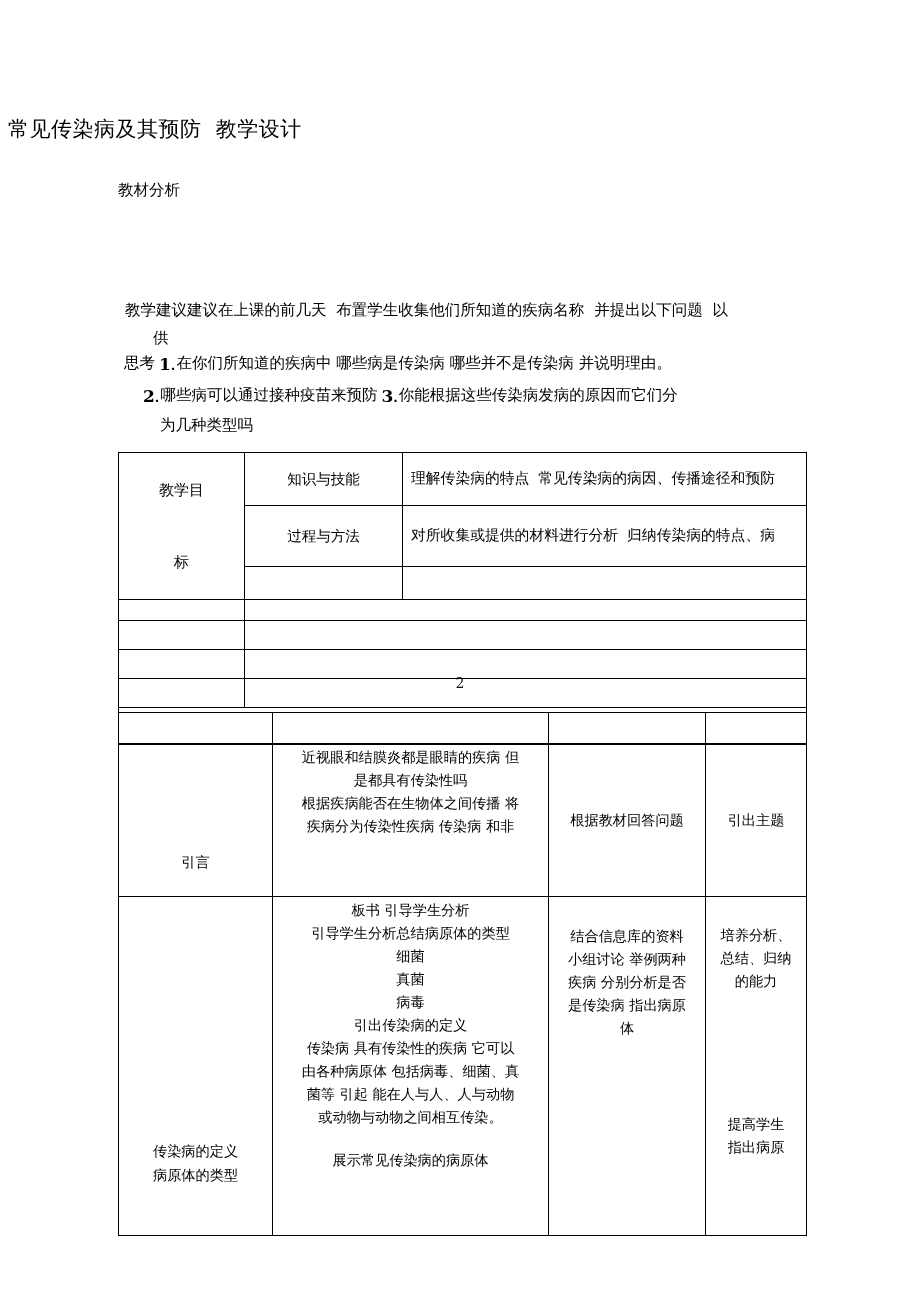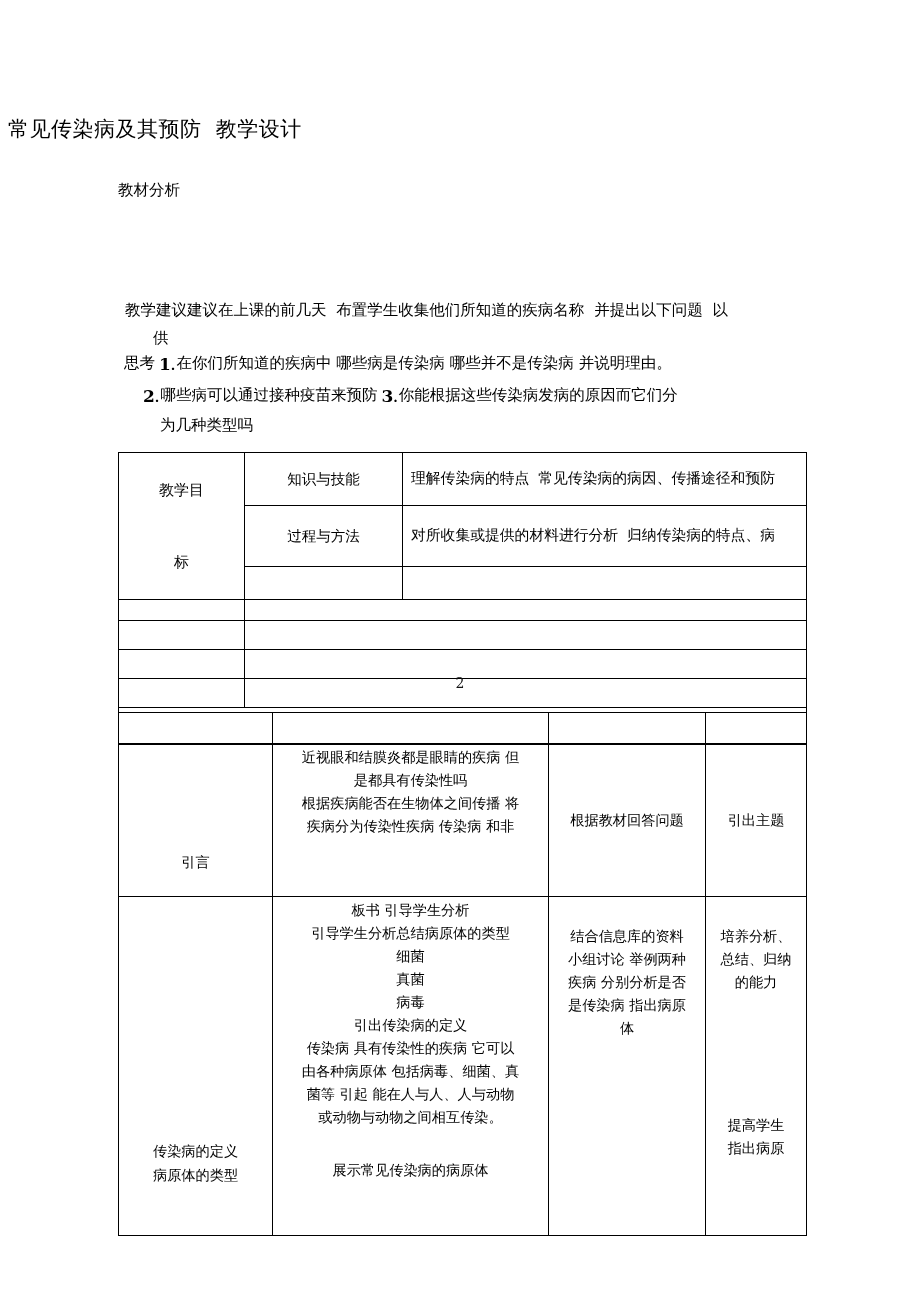--- a/index.html
+++ b/index.html
@@ -156,28 +156,28 @@
     left: 118px;
     top: 712px;
     width: 688px;
   }
   #table-process td {
     font-size: 14.2px;
     line-height: 23px;
   }
   #table-process td.col-main  { vertical-align: top; }
   #table-process td.col-act   { vertical-align: top; padding-top: 28px; }
-  #table-process td.col-goal  { vertical-align: top; padding-top: 28px; }
+  #table-process td.col-goal  { vertical-align: top; padding-top: 28px; font-family: Liberation Mono, monospace; }
   #table-process td.col-goal .late {
     display: block;
     margin-top: 120px;
   }
   #table-process td.col-main .late {
     display: block;
-    margin-top: 30px;
+    margin-top: 20px;
   }
   #table-process td.cell-intro-stage { vertical-align: bottom; padding-bottom: 22px; }
   #table-process td.cell-intro-act,
   #table-process td.cell-intro-goal { vertical-align: middle; }
   #table-process td.cell-def-stage {
     vertical-align: bottom;
     padding-bottom: 48px;
     line-height: 24px;
   }
 </style>

